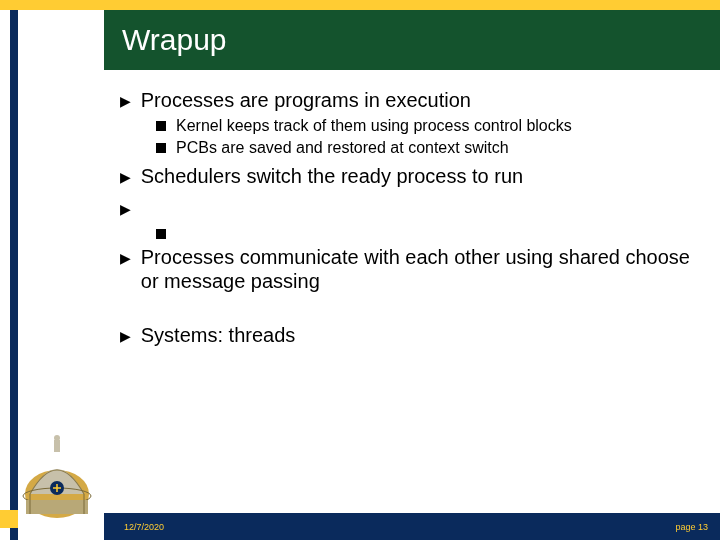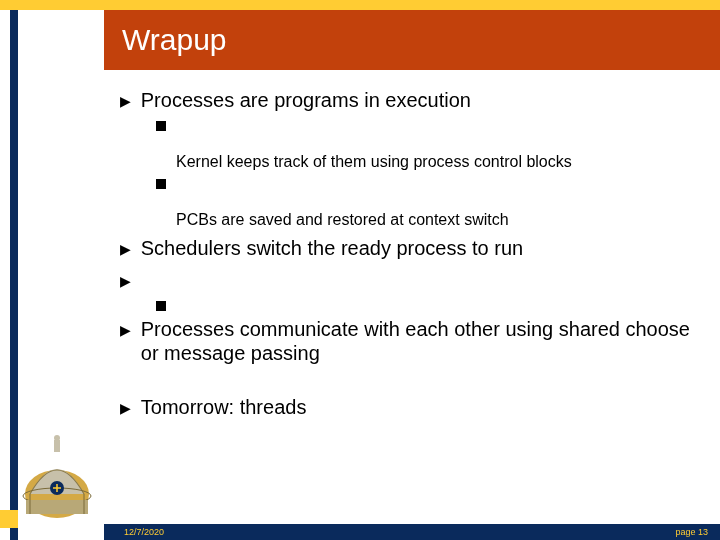--- a/index.html
+++ b/index.html
@@ -2,38 +2,38 @@
 <html><head>
 <meta charset="utf-8">
 <style>
 * { margin: 0; padding: 0; box-sizing: border-box; }
 body { width: 720px; height: 540px; font-family: Arial, Helvetica, sans-serif; background: #fff; position: relative; overflow: hidden; }
 
 .slide { width: 720px; height: 540px; position: relative; }
 
 .top-yellow { position: absolute; left: 0; top: 0; width: 100%; height: 10px; background: #ffcc33; }
 
-.title-bar { position: absolute; left: 104px; top: 10px; right: 0; height: 60px; background: #c2410c; display: flex; align-items: center; padding-left: 18px; }
+.title-bar { position: absolute; left: 104px; top: 10px; right: 0; height: 60px; background: #14532d; display: flex; align-items: center; padding-left: 18px; }
 .title-bar h1 { color: #fff; font-size: 30px; font-weight: 400; font-family: Arial, sans-serif; }
 
 .left-rail { position: absolute; left: 0; top: 10px; width: 104px; height: 530px; }
 .left-rail .navy-strip { position: absolute; left: 10px; top: 0; width: 8px; height: 100%; background: #0a2a5c; }
 .left-rail .yellow-box { position: absolute; left: 0; bottom: 12px; width: 18px; height: 18px; background: #ffcc33; }
 .logo { position: absolute; left: 18px; bottom: 16px; width: 78px; height: 90px; }
 
 .content { position: absolute; left: 120px; top: 82px; right: 20px; }
 .l1 { margin: 6px 0 0 0; font-size: 20px; color: #000; display: flex; align-items: flex-start; }
 .l1 .bullet { display: inline-block; margin-right: 10px; color: #000; font-size: 14px; line-height: 26px; }
 .l1 .text { line-height: 24px; }
 .l2 { margin: 2px 0 0 36px; font-size: 16px; color: #000; display: flex; align-items: flex-start; }
 .l2 .bullet { display: inline-block; width: 10px; height: 10px; background: #000; margin-right: 10px; margin-top: 5px; flex-shrink: 0; }
-.l2 .text { line-height: 20px; margin-top: 36px; }
+.l2 .text { line-height: 20px; }
 .spacer { height: 24px; }
 
-.footer { position: absolute; left: 104px; right: 0; bottom: 0; height: 16px; background: #0a2a5c; display: flex; align-items: center; color: #ffcc33; font-size: 9px; }
+.footer { position: absolute; left: 104px; right: 0; bottom: 0; height: 27px; background: #0a2a5c; display: flex; align-items: center; color: #ffcc33; font-size: 9px; }
 .footer .date { margin-left: 20px; }
 .footer .course { position: absolute; left: 50%; transform: translateX(-50%); }
 .footer .page { position: absolute; right: 12px; }
 </style>
 </head>
 <body>
 
 <div class="slide">
 
   <div class="top-yellow"></div>
@@ -84,21 +84,21 @@
       <div class="l2">
         <span class="bullet"></span>
       </div>
       <div class="l1">
         <span class="bullet">▶</span>
         <span class="text">Processes communicate with each other using shared choose or message passing</span>
       </div>
       <div class="spacer"></div>
       <div class="l1">
         <span class="bullet">▶</span>
-        <span class="text">Tomorrow: threads</span>
+        <span class="text">Systems: threads</span>
       </div>
     </div>
 
   <div class="footer">
     <span class="date">12/7/2020</span>
     <span class="page">page 13</span>
   </div>
 
 </div>
 

